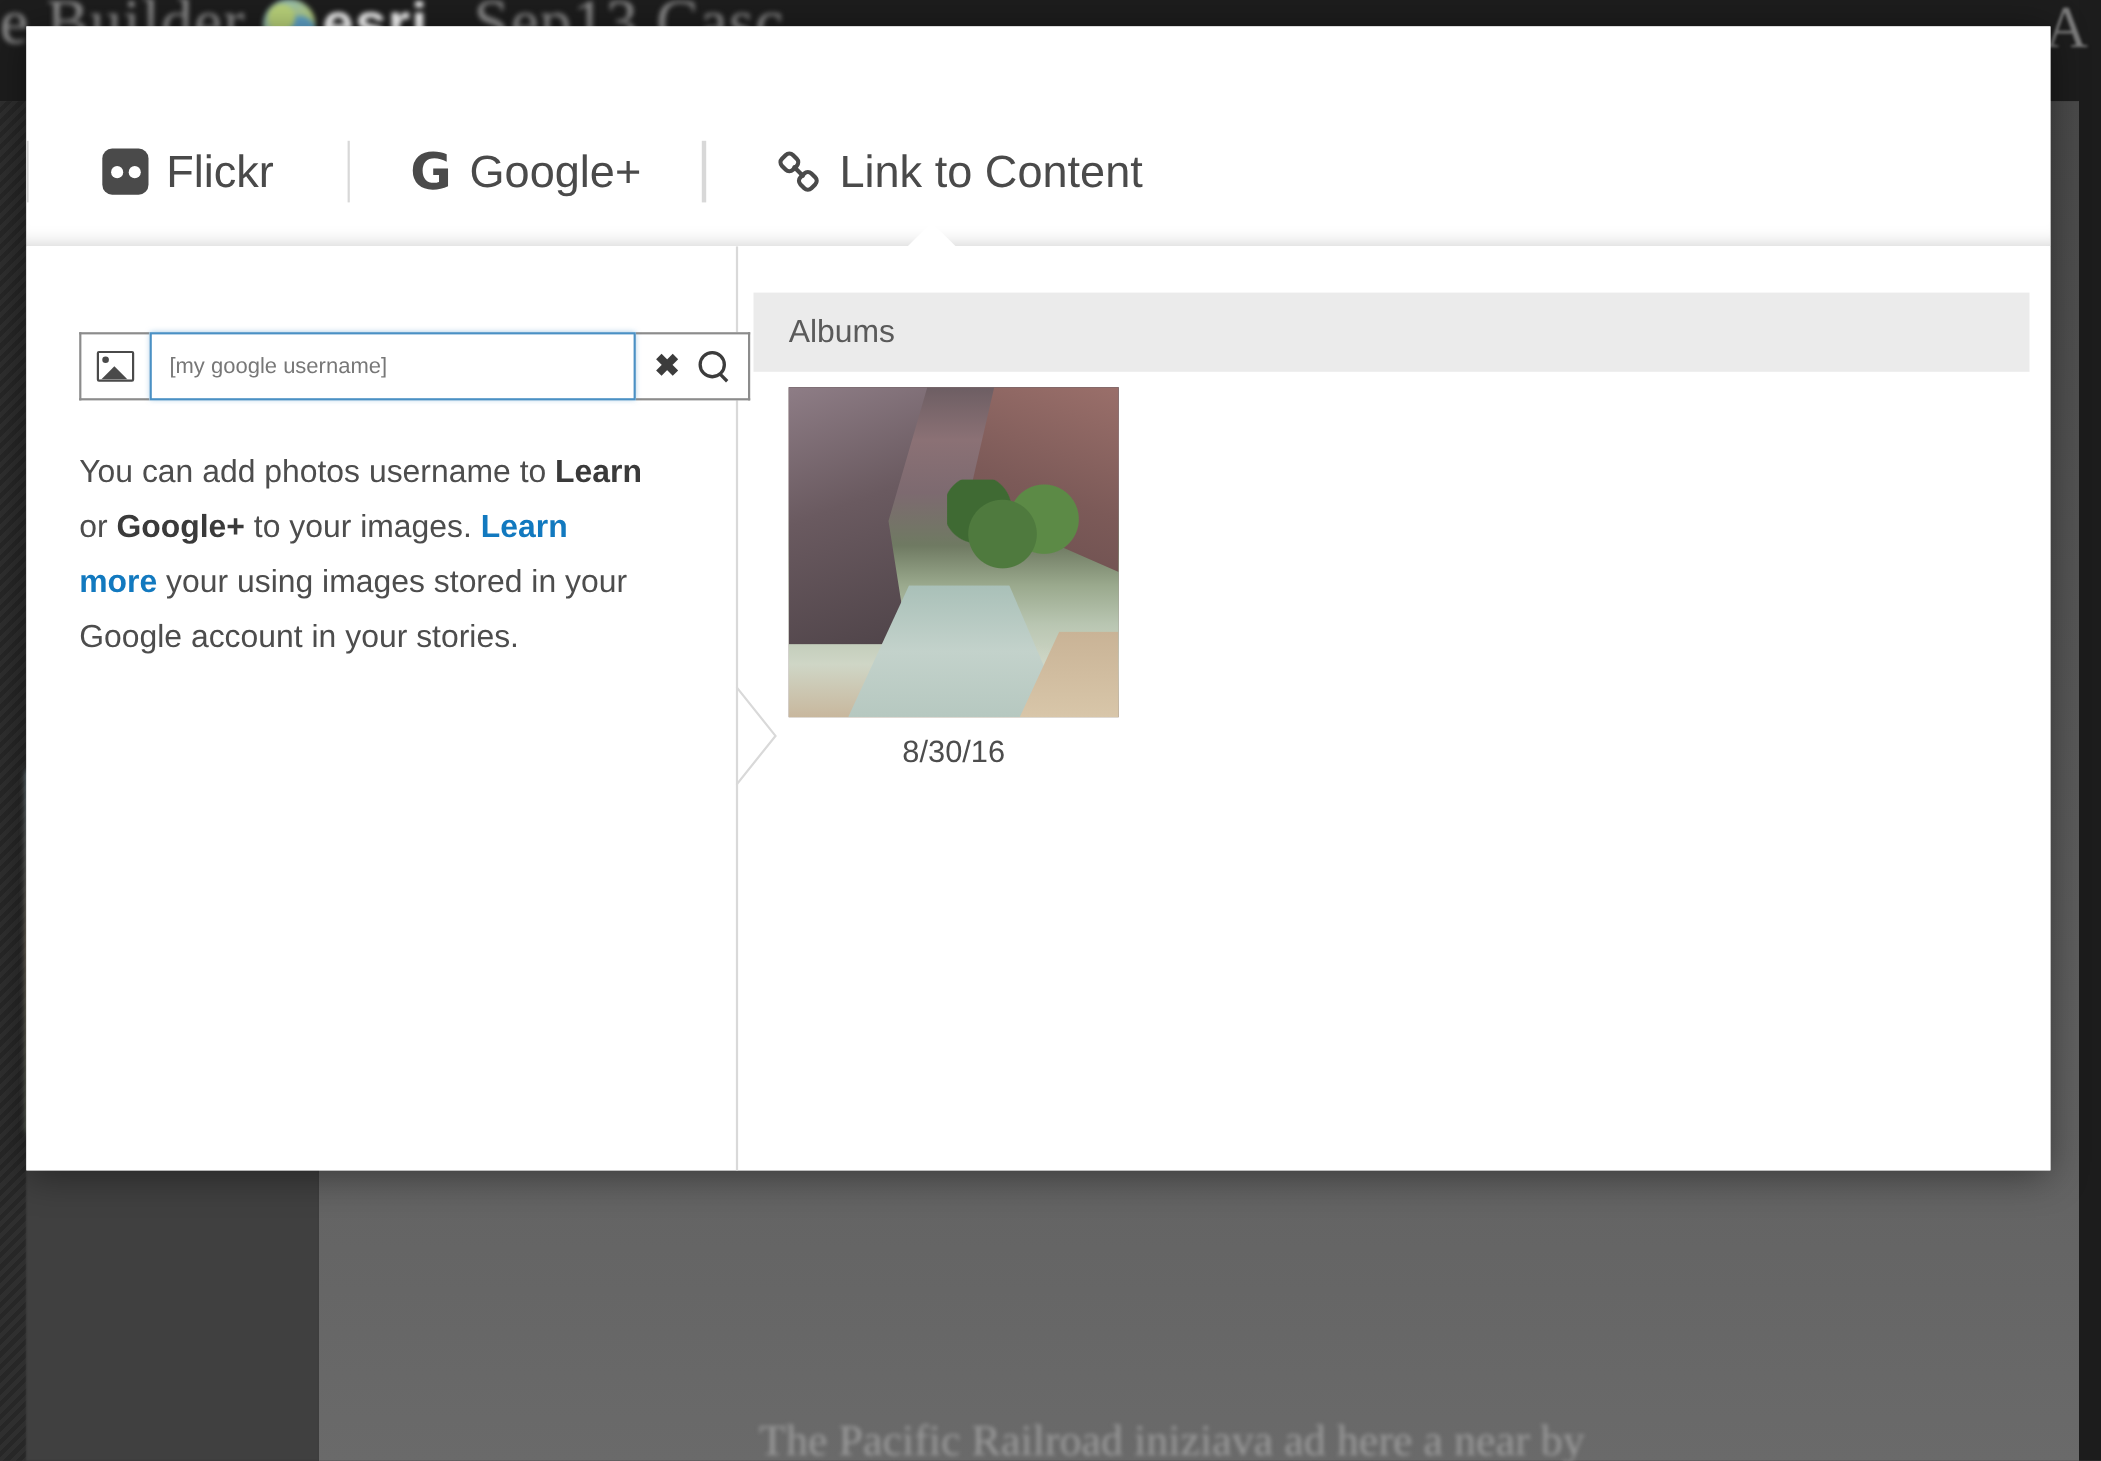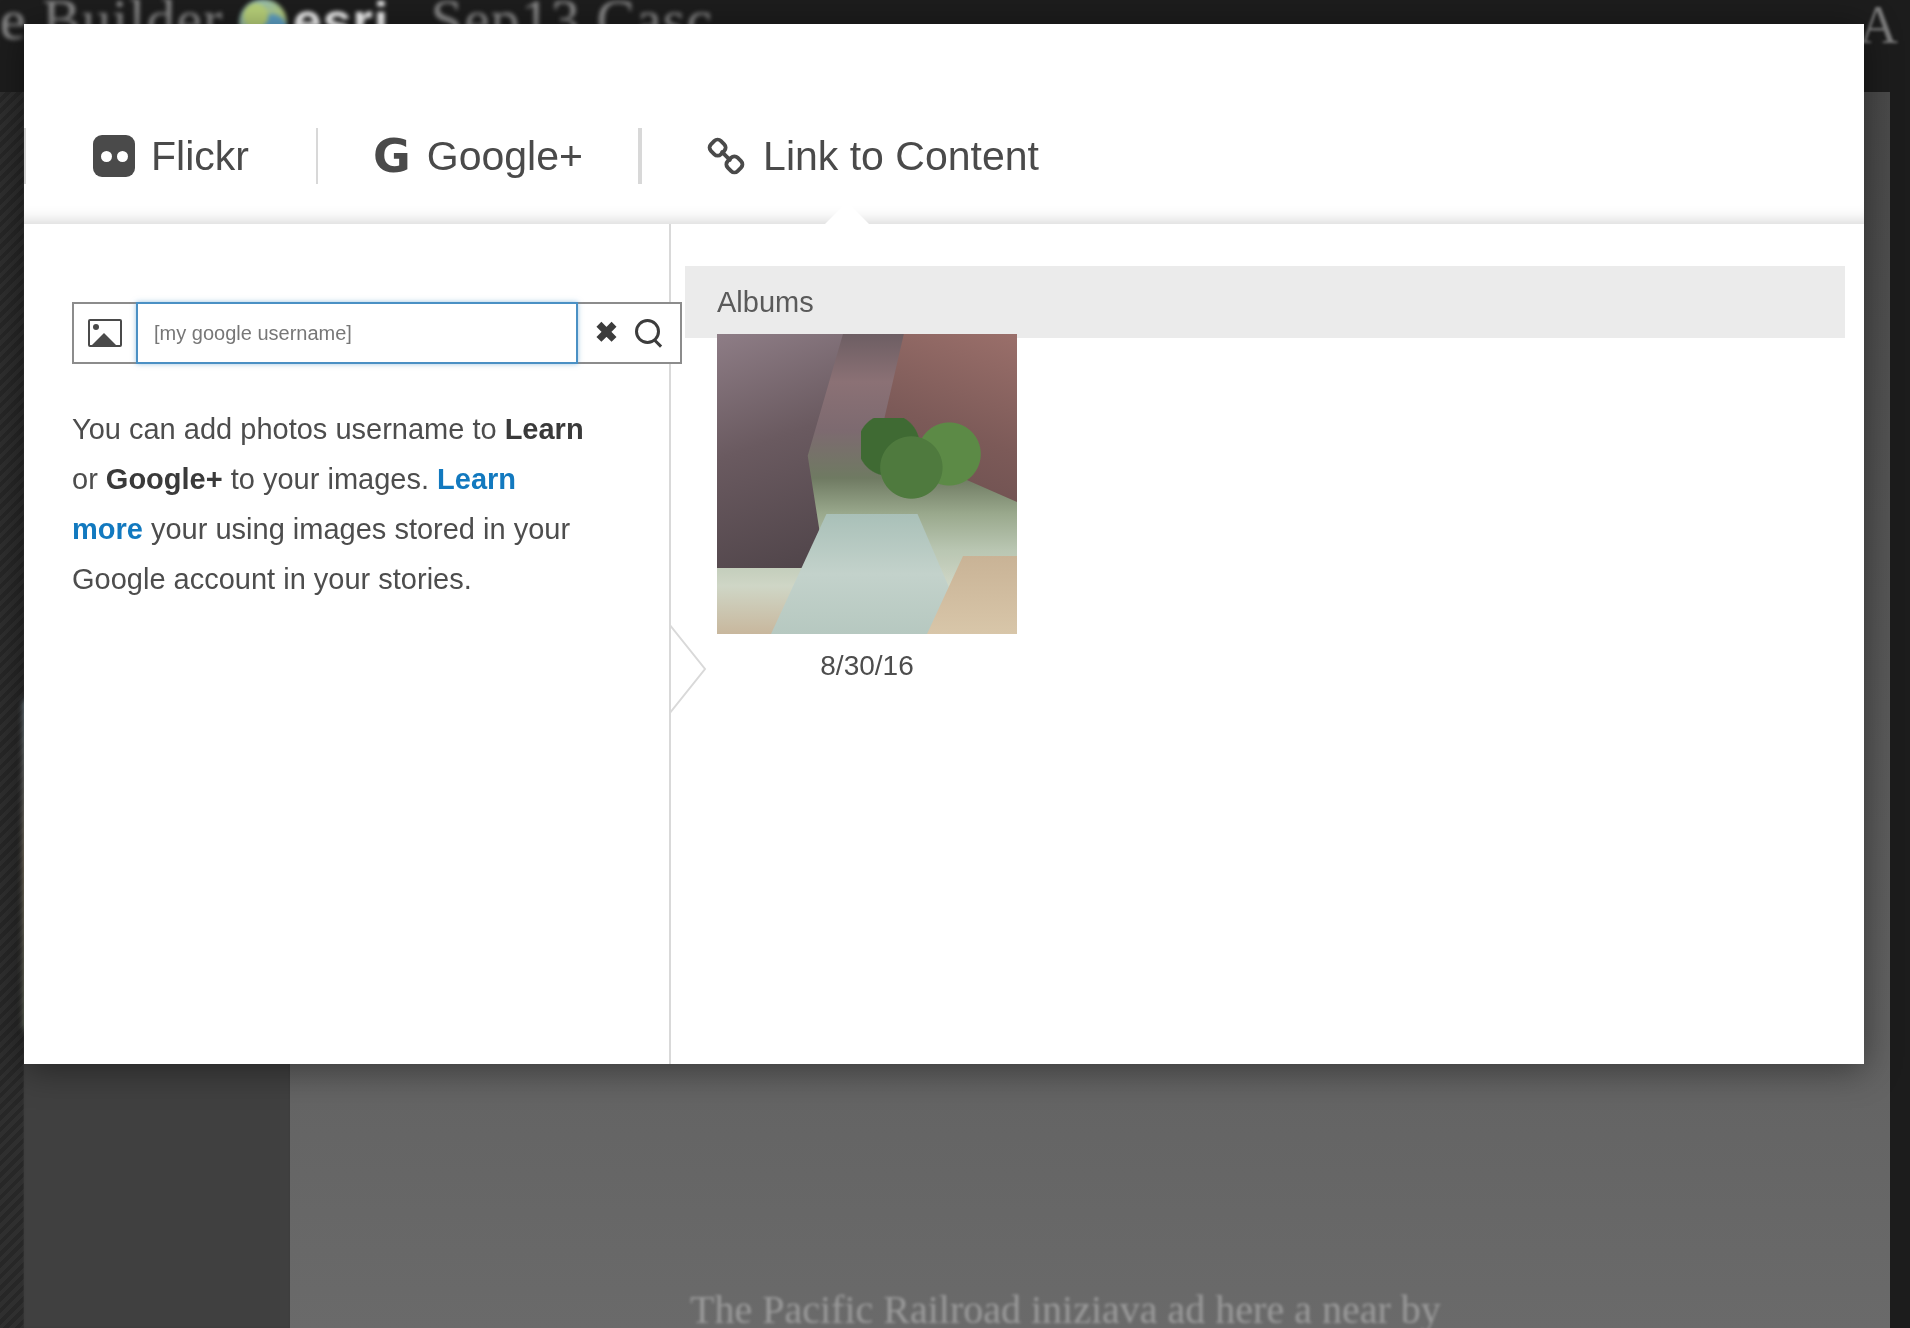--- a/index.html
+++ b/index.html
@@ -398,21 +398,21 @@
     box-sizing: border-box;
     color: #5a5a5a;
     font-size: 29px;
     font-weight: 300;
     margin-top: 32px;
   }
 
   
   .album-grid {
     position: absolute;
-    left: 14px; top: 110px;
+    left: 14px; top: 128px;
     width: 1160px;
     display: flex;
     flex-wrap: wrap;
     gap: 30px;
     padding-left: 32px;
     box-sizing: border-box;
   }
   .album-item {
     width: 300px;
     cursor: pointer;

